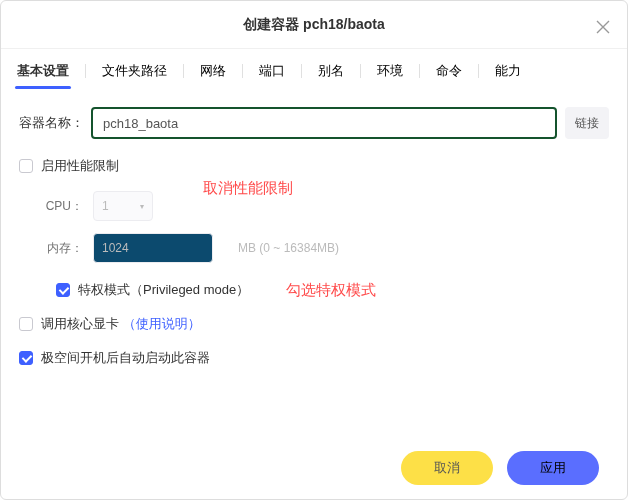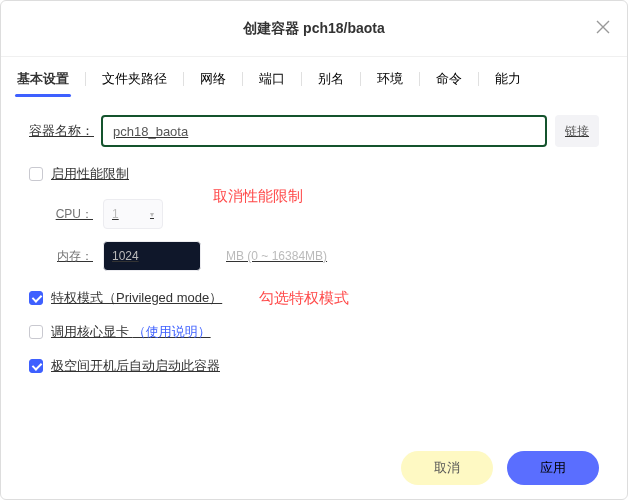--- a/index.html
+++ b/index.html
@@ -12,21 +12,21 @@
       background: #fff;
       border: 1px solid #ddd;
       border-radius: 6px;
       position: relative;
       overflow: hidden;
     }
     .header {
       display: flex;
       align-items: center;
       justify-content: center;
-      height: 56px;
+      height: 48px;
       position: relative;
       border-bottom: 1px solid #f0f0f0;
     }
     .header .title {
       font-size: 14px;
       font-weight: 600;
       color: #333;
     }
     .close-btn {
       position: absolute;
@@ -67,22 +67,21 @@
       background: #3e60ff;
       border-radius: 2px;
     }
     .tab-sep {
       width: 1px;
       height: 14px;
       background: #e0e0e0;
       margin: 0 14px;
     }
     .content {
-      padding: 14px 28px;
-      text-decoration: underline;
+      padding: 14px 18px;
     }
     .row {
       display: flex;
       align-items: center;
       margin-bottom: 18px;
     }
     .row .label {
       width: 72px;
       color: #333;
       text-align: left;
@@ -161,24 +160,24 @@
       border-radius: 4px;
       display: flex;
       align-items: center;
       padding: 0 8px;
       color: #bbb;
       font-size: 12px;
       justify-content: space-between;
     }
     .select-box .arrow { font-size: 8px; }
     .mem-input {
-      width: 98px;
+      width: 120px;
       height: 30px;
       border: 1px solid #ececf0;
-      background: #0f172a;
+      background: #0c4a6e;
       border-radius: 4px;
       padding: 0 8px;
       color: #bbb;
       font-size: 12px;
     }
     .mem-hint {
       margin-left: 25px;
       color: #bbb;
       font-size: 12px;
     }
@@ -208,21 +207,21 @@
       min-width: 92px;
       height: 34px;
       border-radius: 17px;
       display: flex;
       align-items: center;
       justify-content: center;
       font-size: 13px;
       cursor: pointer;
     }
     .btn-cancel {
-      background: #fef9c3;
+      background: #fde047;
       color: #555;
       font-family: Liberation Serif, serif;
     }
     .btn-apply {
       background: #5a6eff;
       color: #000000;
     }
   </style>
 </head>
 <body>
@@ -275,21 +274,21 @@
     </div>
     <div class="annot" style="left:160px; top:-12px;">取消性能限制</div>
   </div>
 
   <div class="sub-row">
     <div class="sub-label">内存：</div>
     <input class="mem-input" disabled="" value="1024" style="">
     <div class="mem-hint">MB (0 ~ 16384MB)</div>
   </div>
 
-  <div class="check-row" style="margin-top:18px; position:relative;">
+  <div class="check-row" style="margin-top:18px; position:relative;margin-left:37px;">
     <div class="checkbox checked"></div>
     <div>特权模式（Privileged mode）</div>
     <div class="annot" style="left:230px; top:0;">勾选特权模式</div>
   </div>
 
   <div class="check-row">
     <div class="checkbox"></div>
     <div>
       <span>调用核心显卡</span>
       <span class="link-help">（使用说明）</span>

